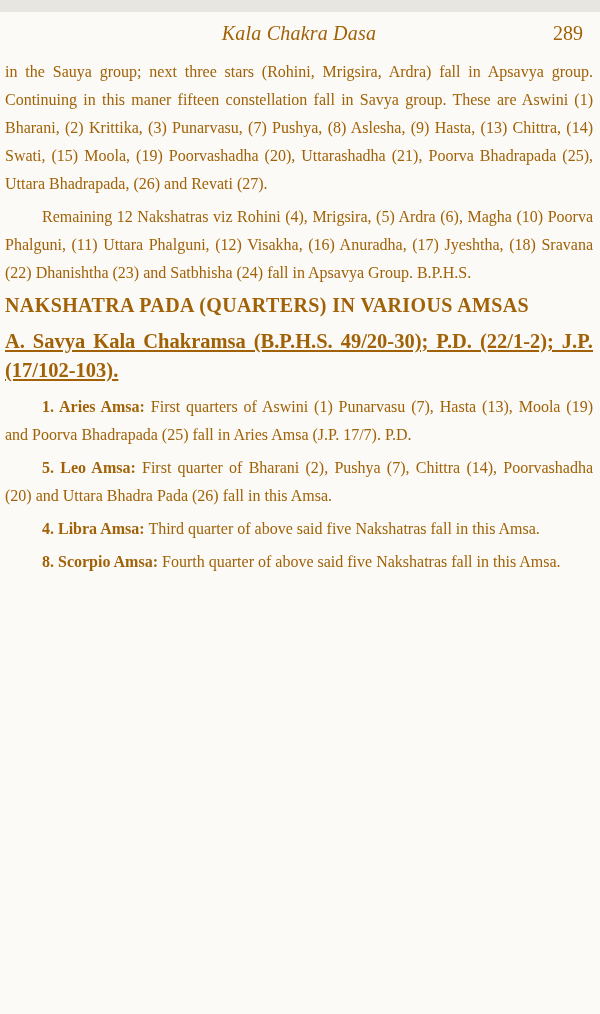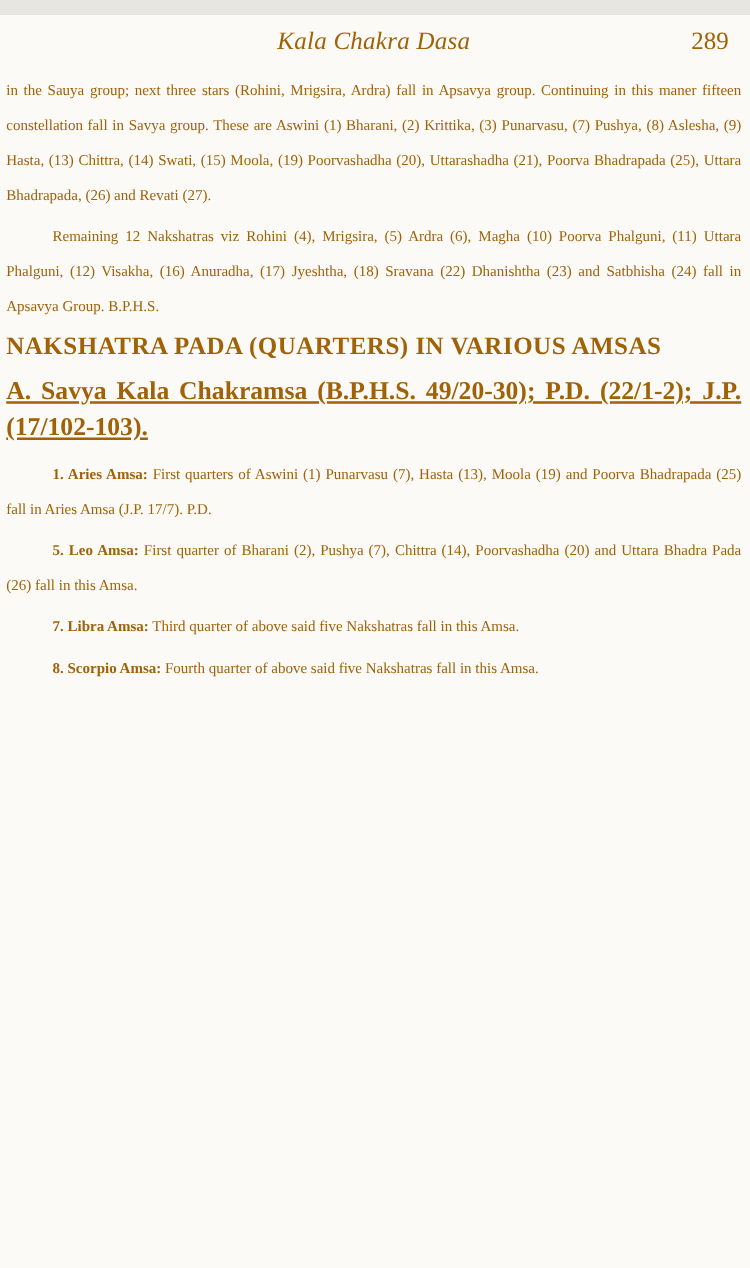--- a/index.html
+++ b/index.html
@@ -36,21 +36,21 @@
   }
   .page-number {
     position: absolute;
     right: 10px;
     top: 0;
     font-size: 20px;
     line-height: 26px;
   }
   .body-text p {
     margin: 0 0 5px 0;
-    font-size: 12px;
+    font-size: 16px;
     line-height: 28px;
     text-align: justify;
     text-justify: inter-word;
   }
   .body-text p.indent {
     text-indent: 37px;
   }
   .section-heading {
     margin: 3px 0 9px 0;
     font-size: 20px;
@@ -93,19 +93,19 @@
     <div class="sub-heading">A. Savya Kala Chakramsa (B.P.H.S. 49/20-30); P.D. (22/1-2); J.P. (17/102-103).</div>
 
     <p class="indent amsa-item"><b>1. Aries Amsa:</b> <span>First quarters of Aswini (1) Punarvasu (7), Hasta (13), Moola (19) and Poorva Bhadrapada (25) fall in Aries Amsa (J.P. 17/7). P.D.</span></p>
 
 
 
 
     <p class="indent amsa-item"><b>5. Leo Amsa:</b> <span>First quarter of Bharani (2), Pushya (7), Chittra (14), Poorvashadha (20) and Uttara Bhadra Pada (26) fall in this Amsa.</span></p>
 
 
-    <p class="indent amsa-item"><b>7. Libra Amsa:</b> <span>Third quarter of above said five Nakshatras fall in this Amsa.</span></p>
+    <p class="indent amsa-item"><b>4. Libra Amsa:</b> <span>Third quarter of above said five Nakshatras fall in this Amsa.</span></p>
 
     <p class="indent amsa-item"><b>8. Scorpio Amsa:</b> <span>Fourth quarter of above said five Nakshatras fall in this Amsa.</span></p>
 
   </div>
 
 </div>
 
 </body></html>

